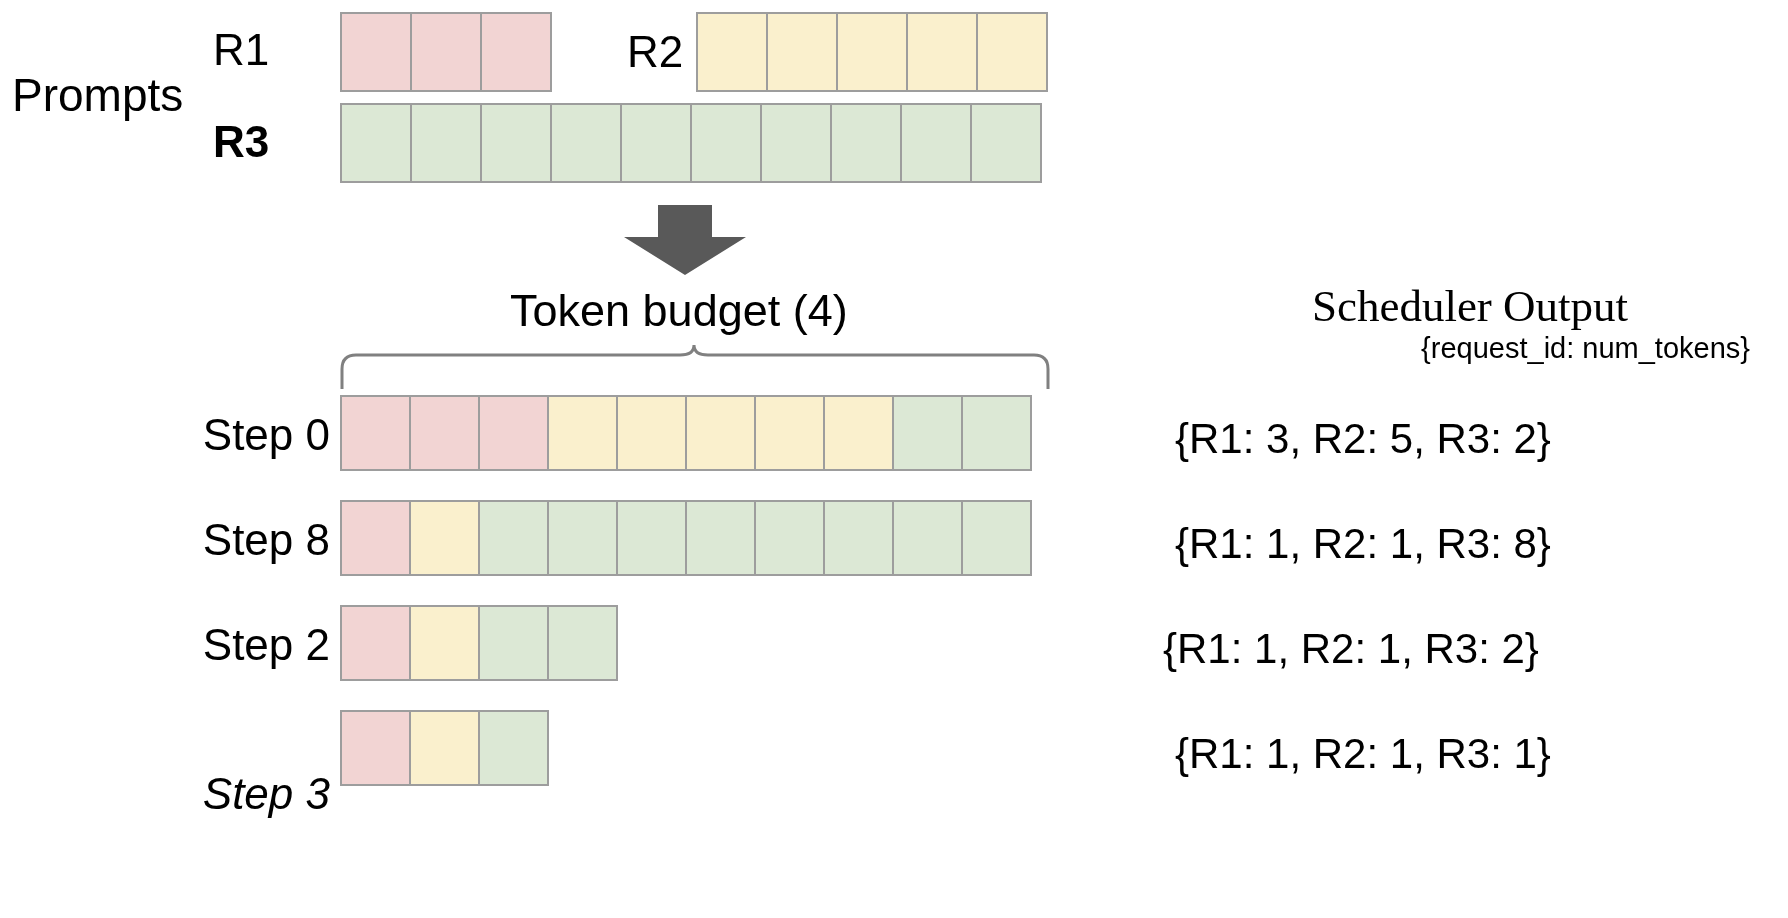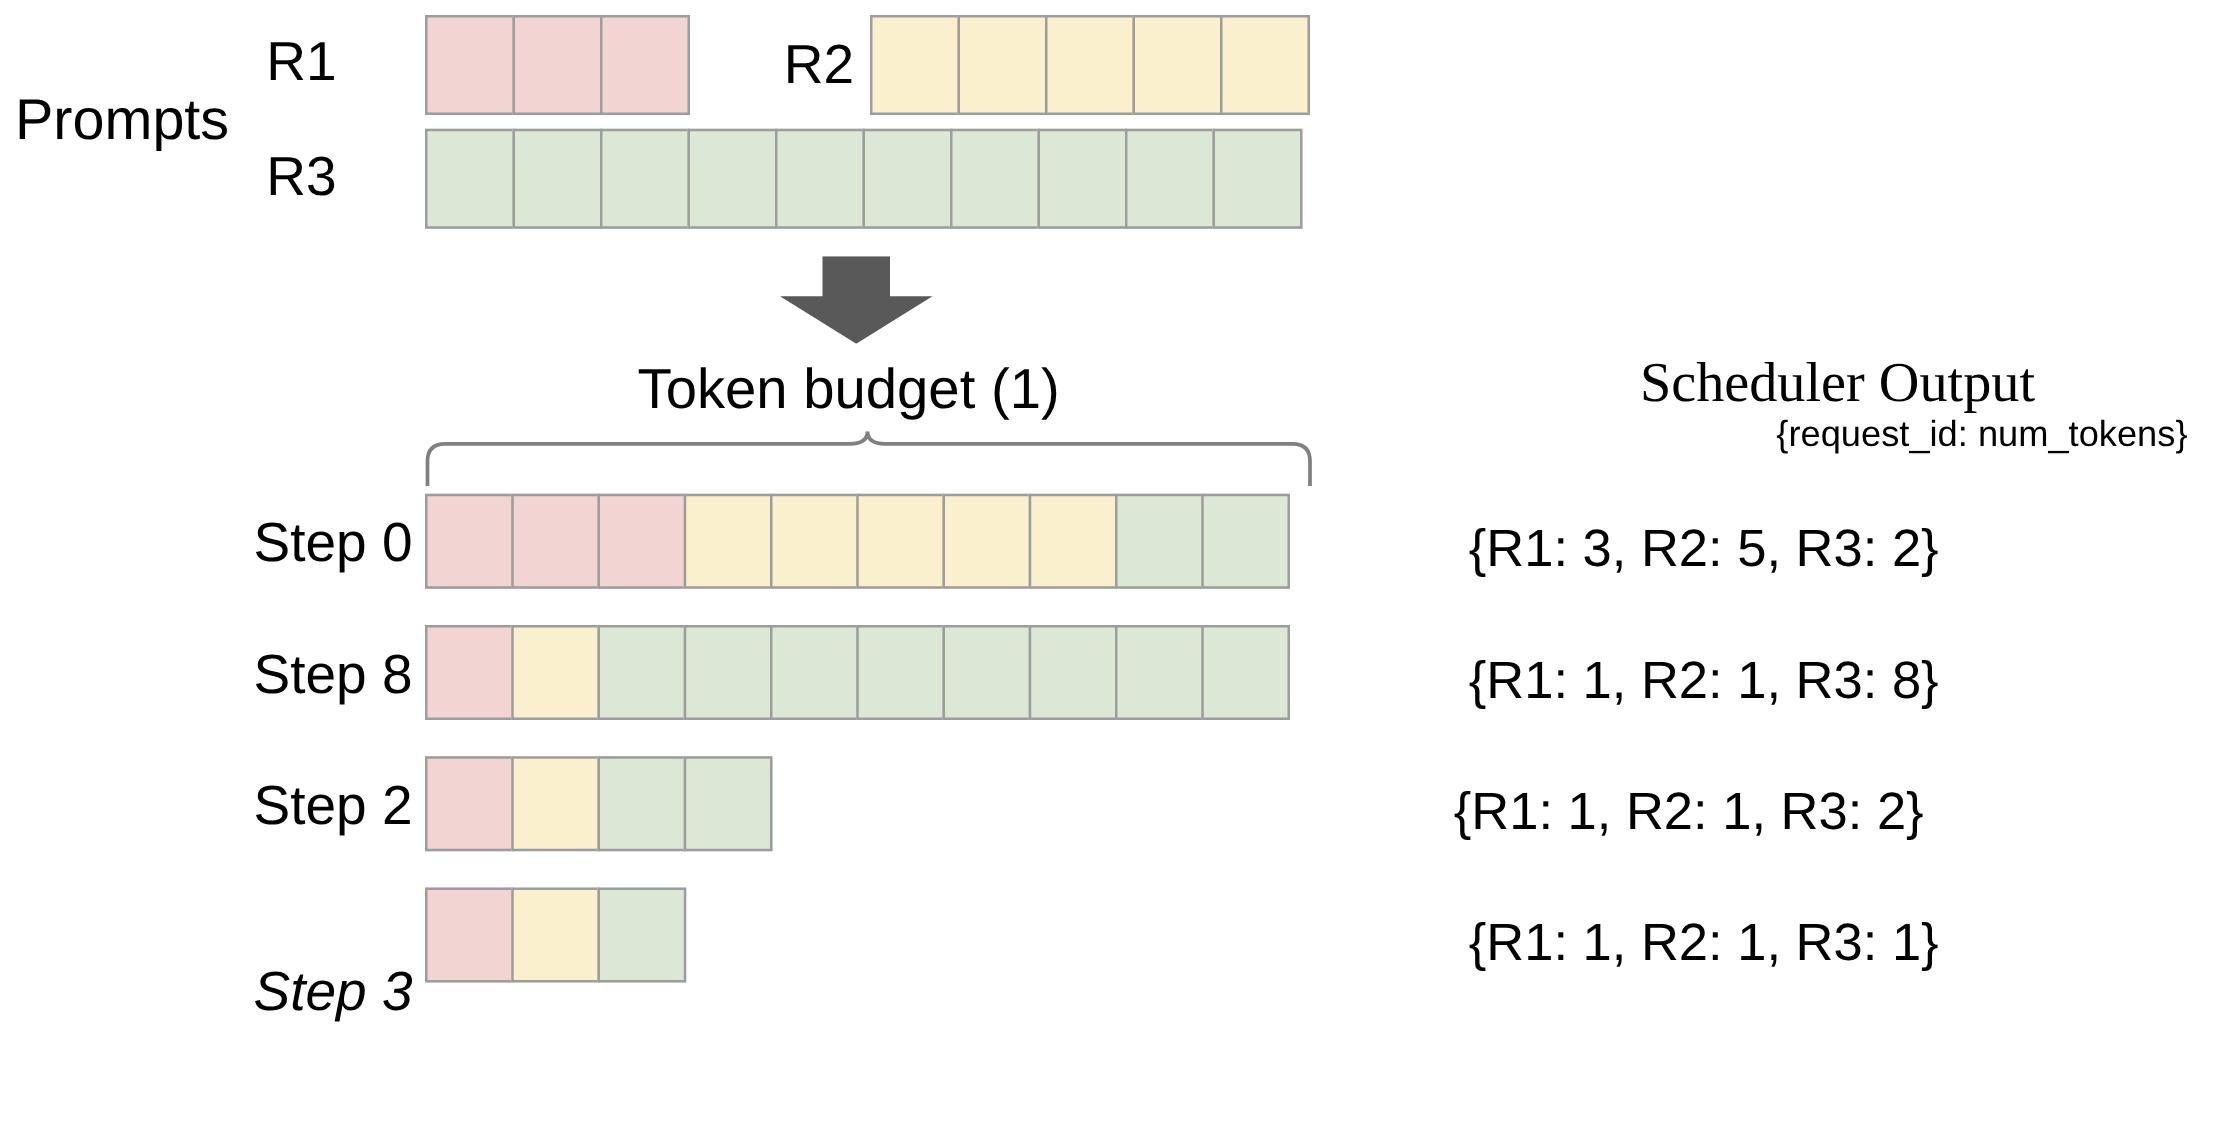--- a/index.html
+++ b/index.html
@@ -25,21 +25,21 @@
     white-space: nowrap;
     color: #000;
   }
   .lbl-prompts {
     left: 12px;
     top: 72px;
     font-size: 46px;
   }
   .lbl-r1 { left: 213px; top: 28px; }
   .lbl-r2 { left: 627px; top: 30px; }
-  .lbl-r3 { left: 213px; top: 120px; }
+  .lbl-r3 { left: 213px; top: 120px; font-weight: bold; }
 
   .lbl-step {
     font-size: 44px;
     text-align: right;
     width: 260px;
   }
 
   
   .row {
     display: flex;
@@ -119,21 +119,21 @@
     <div class="cell c-r3" style="width: 72px; height: 80px; background: rgb(220, 232, 213);"></div>
     <div class="cell c-r3" style="width: 72px; height: 80px; background: rgb(220, 232, 213);"></div>
   </div>
 
 <div class="abs arrow-wrap">
   <svg width="130" height="70" viewBox="0 0 130 70">
     <polygon points="38,0 92,0 92,32 126,32 65,70 4,32 38,32" fill="#595959"></polygon>
   </svg>
 </div>
 
-<div class="abs budget-title" style="left:510px; top:285px;">Token  budget (1)</div>
+<div class="abs budget-title" style="left:510px; top:285px;">Token  budget (4)</div>
 
 <div class="abs" style="left:340px; top:345px;">
   <svg width="710" height="44" viewBox="0 0 710 44" preserveAspectRatio="none">
     <path d="M2,44 L2,24 Q2,10 16,10 L340,10 Q354,10 354,0 Q354,10 368,10 L694,10 Q708,10 708,24 L708,44" fill="none" stroke="#808080" stroke-width="3"></path>
   </svg>
 </div>
 
 <div class="abs sched-title" style="left:1190px; top:280px; width:560px;font-family:Liberation Serif, serif;">Scheduler Output</div>
 
 <div class="abs sched-sub" style="left:1190px; top:332px; width:560px;">{request_id: num_tokens}</div>

